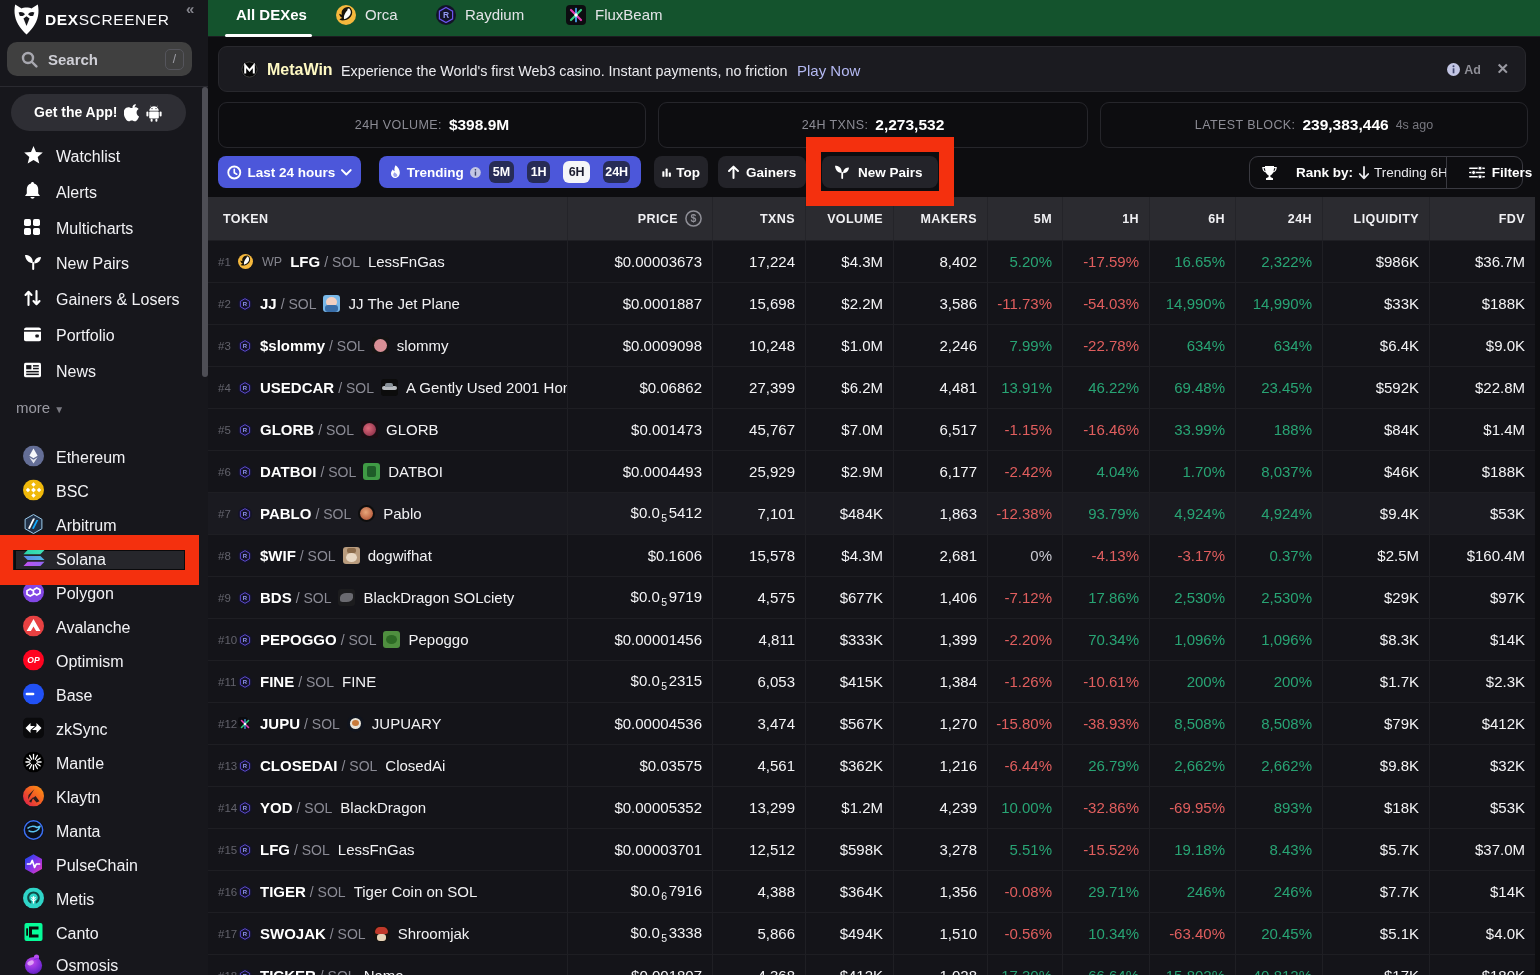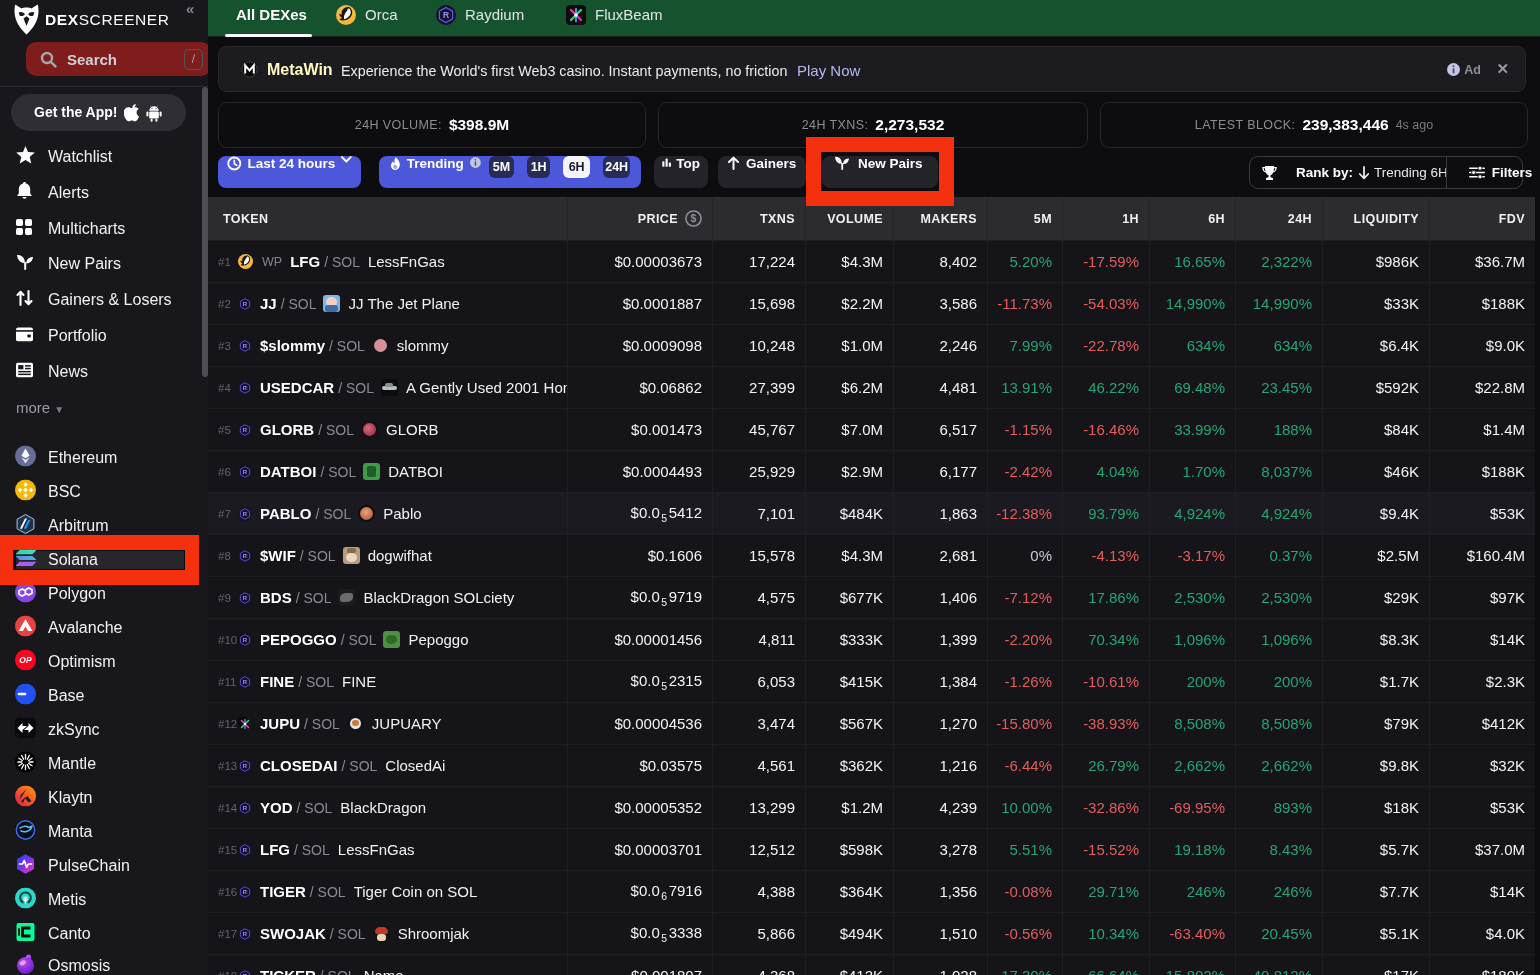--- a/index.html
+++ b/index.html
@@ -5,28 +5,28 @@
 html,body{width:1540px;height:975px;overflow:hidden;background:#0d0d10;
  font-family:"Liberation Sans",sans-serif;color:#f4f4f6}
 #stage{position:absolute;left:0;top:0;width:1540px;height:975px;overflow:hidden}
 .abs{position:absolute}
 
 #side{position:absolute;left:0;top:0;width:208px;height:975px;background:#17171c}
 #logo{position:absolute;left:14px;top:4px;width:180px;height:32px}
 #logo .dex{position:absolute;left:31px;top:7px;font-size:15.5px;font-weight:800;color:#fff;letter-spacing:.6px}
 #logo .scr{font-weight:400;letter-spacing:.6px;color:#fafafc}
 #coll{position:absolute;left:186px;top:0px;color:#85858d;font-size:15px;font-weight:700;letter-spacing:-2px}
-#search{position:absolute;left:26px;top:42px;width:185px;height:34px;background:#7f1d1d;border-radius:10px}
+#search{position:absolute;left:7px;top:42px;width:185px;height:34px;background:#404040;border-radius:10px}
 #search .txt{position:absolute;left:41px;top:9px;font-size:15px;font-weight:600;color:#cfcfd6}
 #search .slash{position:absolute;left:158px;top:7px;width:19px;height:21px;border:1px solid #55555c;border-radius:5px;color:#a0a0a8;font-size:12px;text-align:center;line-height:19px}
 #sdiv{position:absolute;left:0;top:86px;width:208px;height:1px;background:#2a2a30}
 #app{position:absolute;left:11px;top:94px;width:175px;height:37px;background:#2e2e34;border-radius:19px}
 #app .t{position:absolute;left:23px;top:10px;font-size:14px;font-weight:700;color:#fff}
 #sbar{position:absolute;left:202px;top:87px;width:6px;height:290px;background:#4e4e55;border-radius:3px}
-.mitem{position:absolute;left:0;width:200px;height:34px}
+.mitem{position:absolute;left:8px;width:200px;height:34px}
 .mitem .ic{position:absolute;left:16px;top:50%;transform:translateY(-50%)}
 .mitem .lb{position:absolute;left:48px;top:50%;transform:translateY(-50%);font-size:16px;font-weight:500;color:#f2f2f5;white-space:nowrap}
 .more{position:absolute;left:16px;font-size:15px;color:#9a9aa2;font-weight:500}
 .chain .ic{left:15px}
 
 #main{position:absolute;left:208px;top:0;width:1332px;height:975px;background:#0d0d10}
 #tabs{position:absolute;left:0;top:0;width:1332px;height:37px;background:#14532d;border-bottom:1px solid #1c1c21}
 #tabs .ti{position:absolute;top:0;height:29px;display:flex;align-items:center;gap:9px;color:#e4e4e8;font-size:15px}
 #uline{position:absolute;left:17px;top:34px;width:87px;height:3px;background:#fff;border-radius:2px}
 #ad{position:absolute;left:10px;top:46px;width:1308px;height:46px;background:#1b1b20;border:1px solid #28282d;border-radius:9px}
@@ -34,21 +34,21 @@
 #ad .tx{position:absolute;left:122px;top:16px;font-size:14.3px;color:#ececf0}
 #ad .pn{position:absolute;left:578px;top:15px;font-size:15px;font-weight:400;color:#b4b9f2}
 #ad .adlb{position:absolute;right:44px;top:16px;font-size:12.5px;color:#8e8e96;font-weight:600}
 #ad .x{position:absolute;right:16px;top:13px;color:#9a9aa2;font-size:15px;font-weight:700}
 .statbox{position:absolute;top:102px;height:46px;border:1px solid #26262b;border-radius:9px;
  display:flex;align-items:center;justify-content:center;gap:7px;white-space:nowrap}
 .statbox .l{font-size:12.5px;color:#8c8c95;letter-spacing:.4px}
 .statbox .v{font-size:15.5px;font-weight:700;color:#fff}
 .statbox .ago{font-size:12.5px;color:#77777f}
 
-.fbtn{position:absolute;top:156px;height:32px;border-radius:8px;display:flex;white-space:nowrap}
+.fbtn{position:absolute;top:156px;height:32px;border-radius:8px;display:flex;align-items:center;white-space:nowrap}
 .blue{background:#4c57da}
 .dark{background:#232329}
 .fbtn .bt{font-size:13.5px;font-weight:700;color:#fff}
 .pill{height:22px;border-radius:6px;background:#272c57;color:#fff;font-size:12.5px;font-weight:700;
  display:flex;align-items:center;justify-content:center}
 .pill.sel{background:#f5f5f8;color:#1b1b2e}
 #rank{position:absolute;left:1041px;top:156px;width:274px;height:33px;border:1px solid #3a3a41;border-radius:9px;display:flex;align-items:center}
 #rank{white-space:nowrap}
 #rank .s1{font-size:13.5px;font-weight:700;color:#fff;flex:none}
 #rank .s2{font-size:13.5px;color:#e8e8ec;flex:none}

